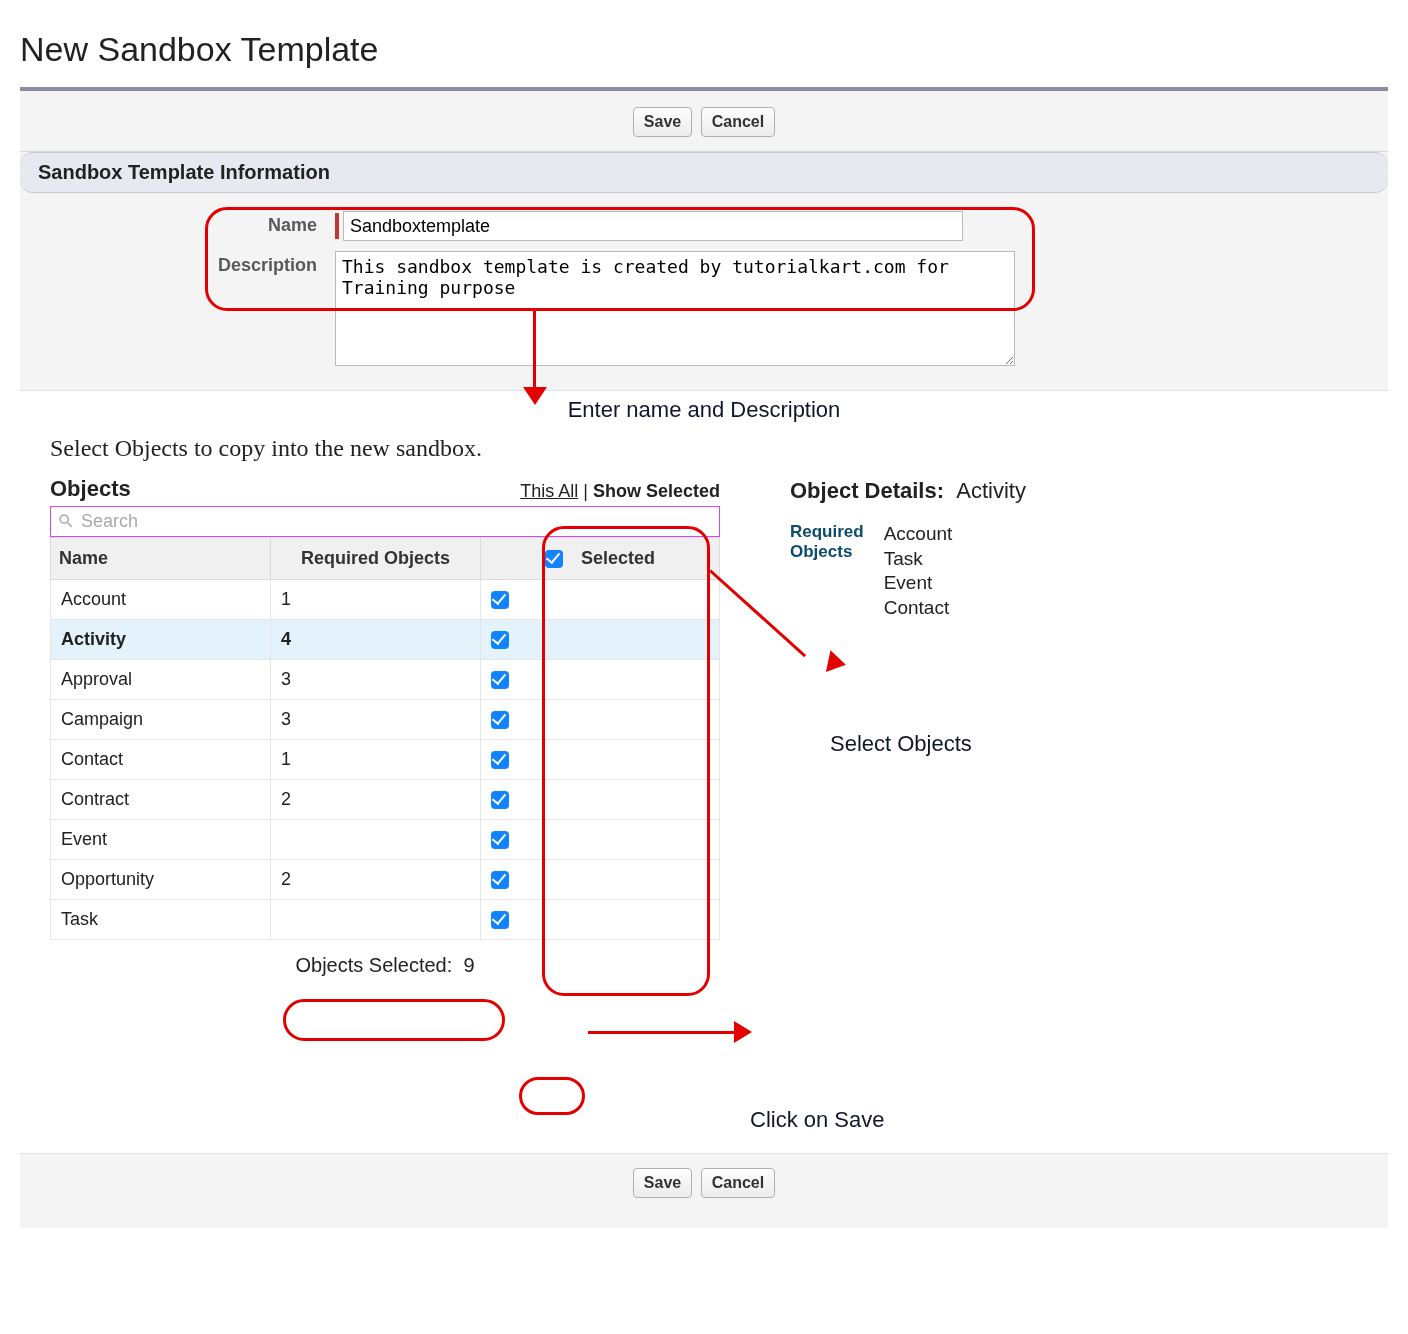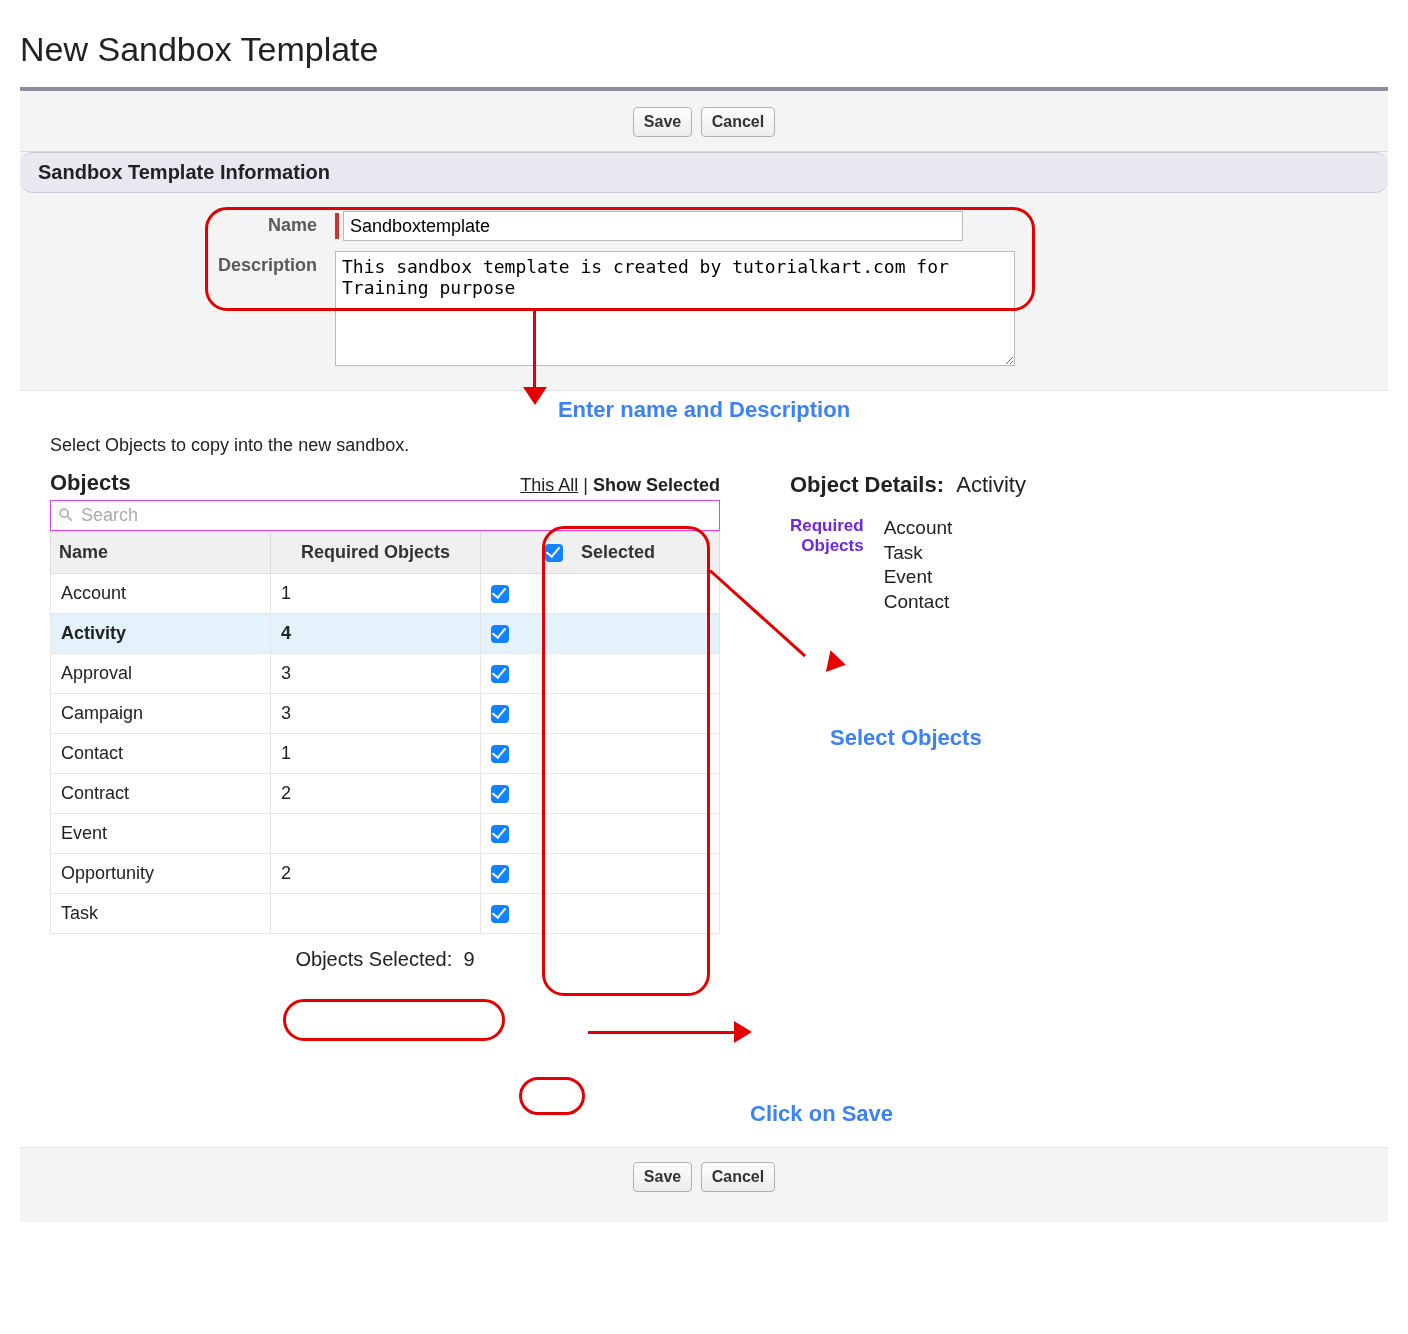--- a/index.html
+++ b/index.html
@@ -83,38 +83,39 @@
   }
   .textarea-input {
     border: 1px solid #bbb;
     padding: 4px 6px;
     font-size: 18px;
     width: 680px;
     height: 115px;
     resize: both;
   }
   .annot {
-    color: #3b82f6;
+    color: #0f172a;
     font-size: 22px;
-    font-weight: 700;
+    font-weight: 400;
   }
   .annot-center {
     text-align: center;
     border-top: 1px solid #e2e2e2;
     padding: 6px 0 0 0;
     background:#fff;
   }
   .objects-area {
     background: #fff;
     padding: 12px 30px 20px 30px;
     border-bottom:1px solid #e2e2e2;
   }
   .objects-intro {
-    font-size: 18px;
+    font-size: 24px;
     margin-bottom: 14px;
+    font-family: Liberation Serif, serif;
   }
   .objects-header-row {
     display: flex;
     justify-content: space-between;
     align-items: flex-end;
     margin-bottom: 4px;
   }
   .objects-title {
     font-size: 22px;
     font-weight: 700;
@@ -201,21 +202,21 @@
   }
   .objects-selected {
     text-align: center;
     font-size: 20px;
     margin-top: 14px;
   }
   .details-panel { flex:1; padding-top:2px;}
   .details-title { font-size:22px; }
   .details-title b { font-weight:700; }
   .req-row { display:flex; gap:20px; margin-top:18px;}
-  .req-label { color:#6d28d9; font-weight:700; font-size:17px; text-align:right; line-height:1.2;}
+  .req-label { color:#0c4a6e; font-weight:700; font-size:17px; text-align:left; line-height:1.2;}
   .req-list div { font-size:19px; line-height:1.3;}
   
   .red-box {
     position:absolute;
     border:3px solid #e40000;
     border-radius:22px;
     pointer-events:none;
   }
   .red-arrow-line {
     position:absolute;

